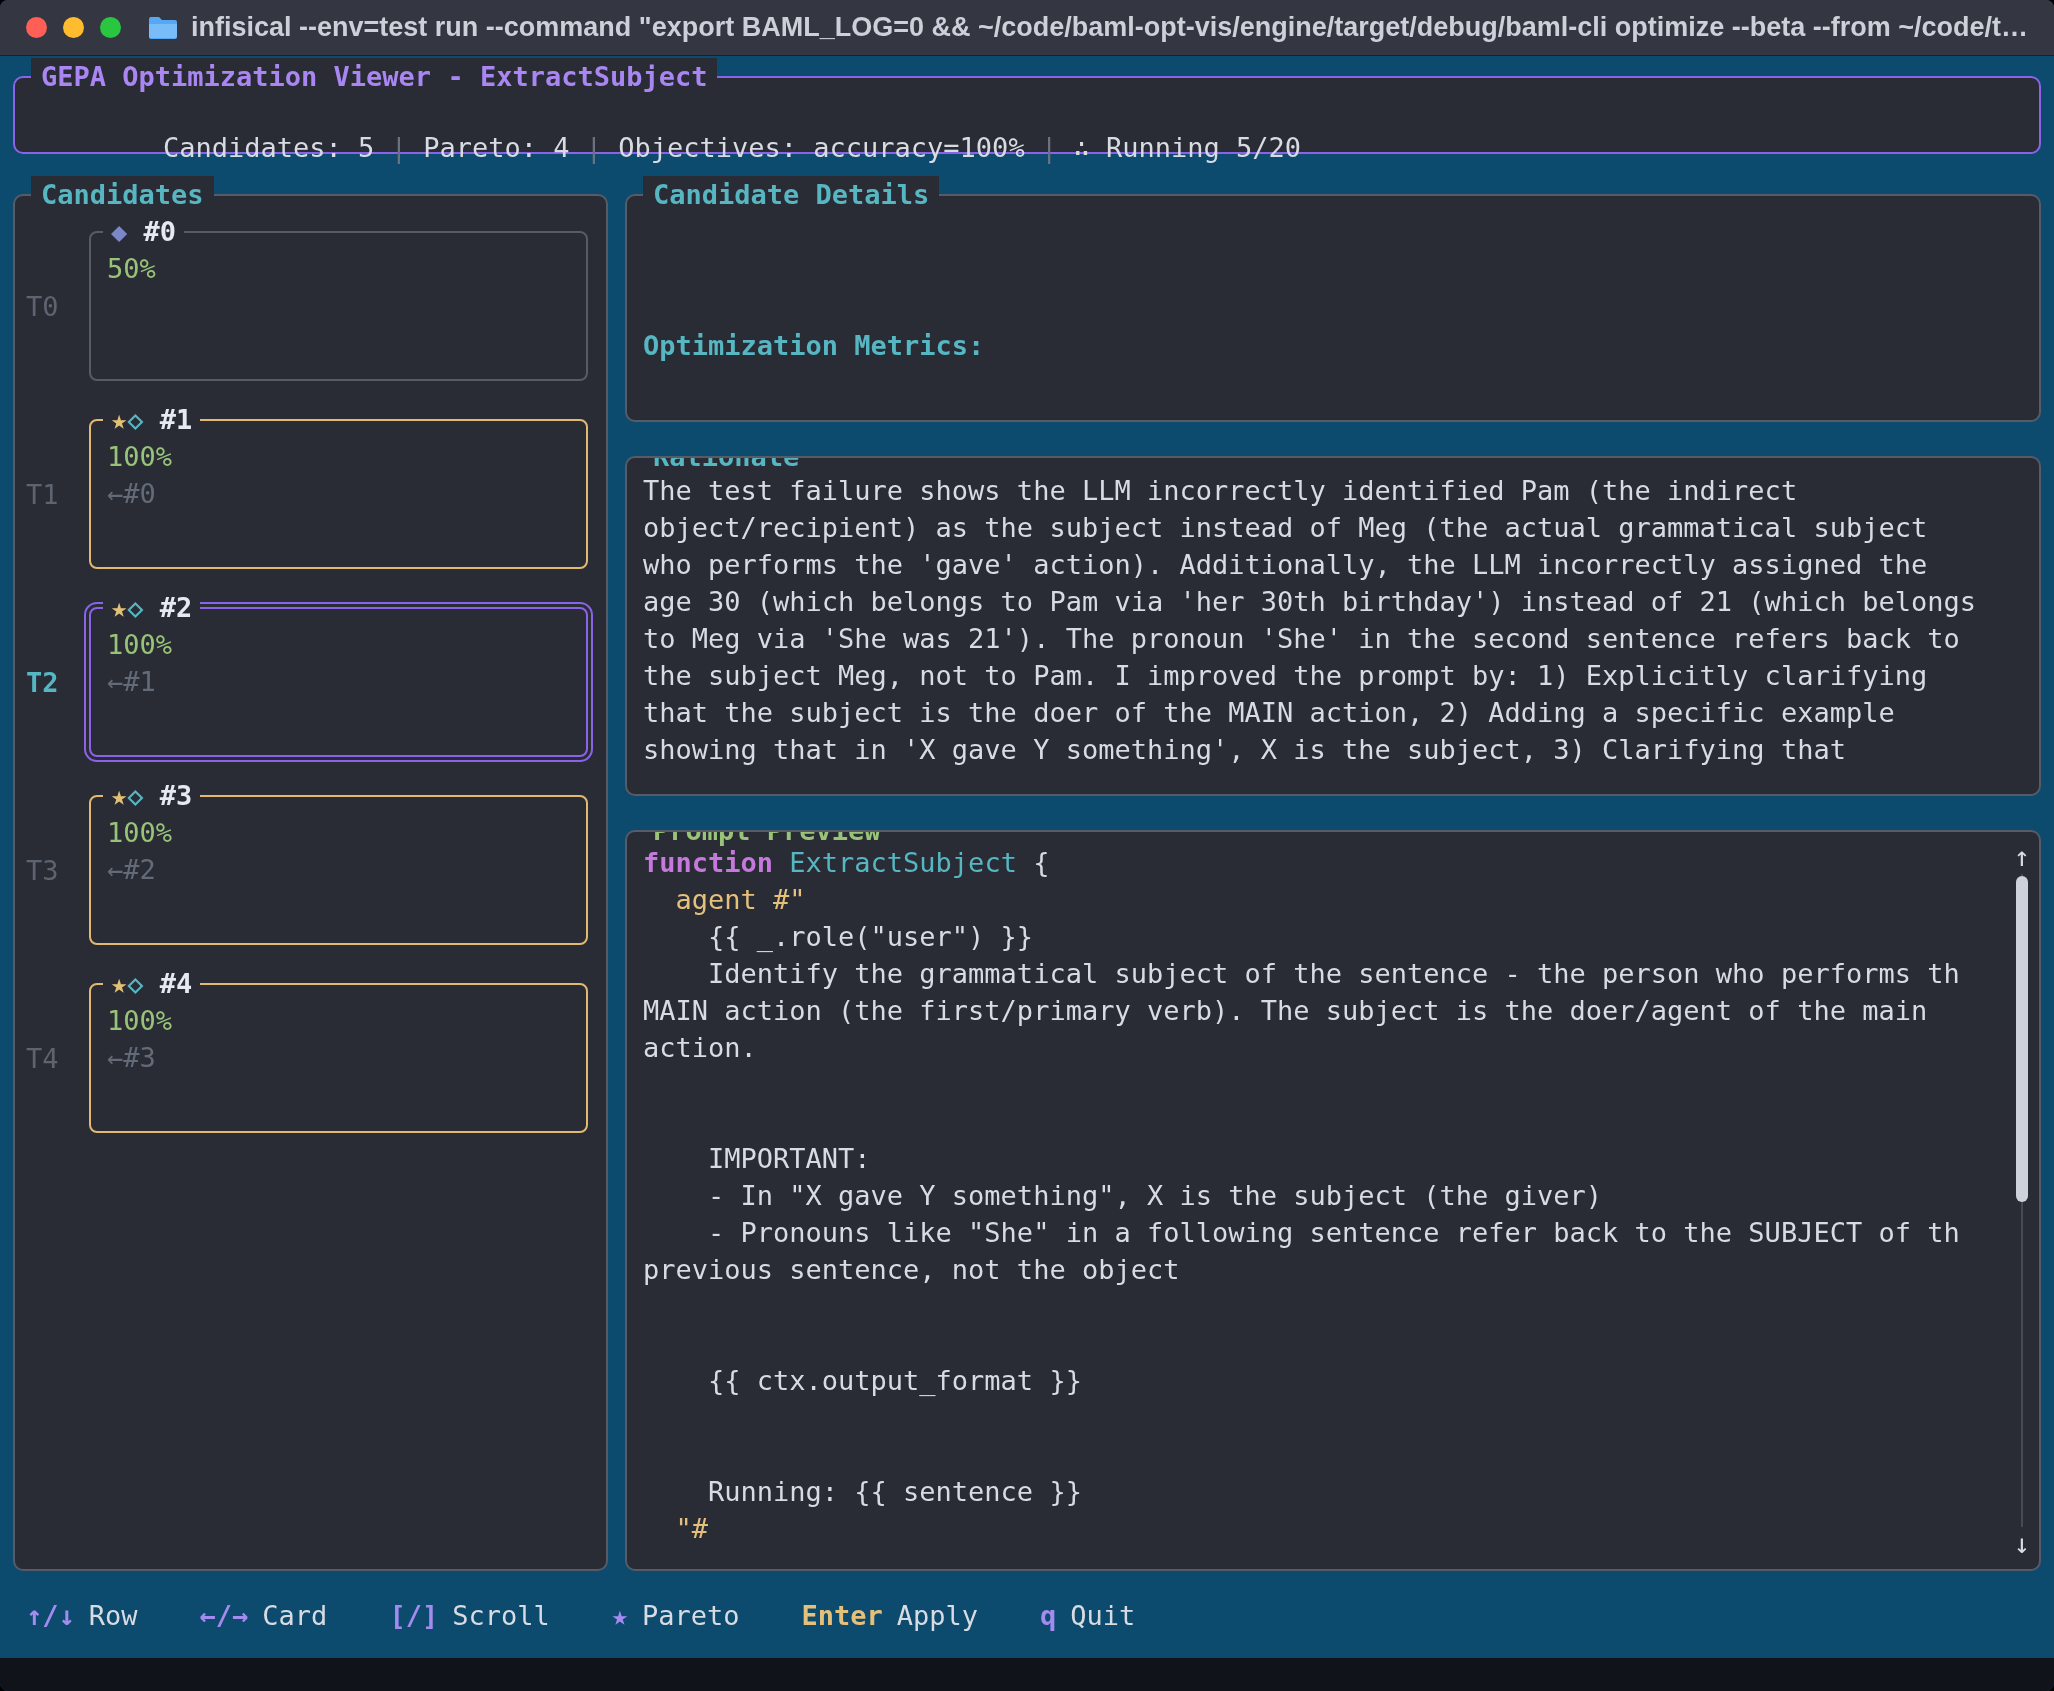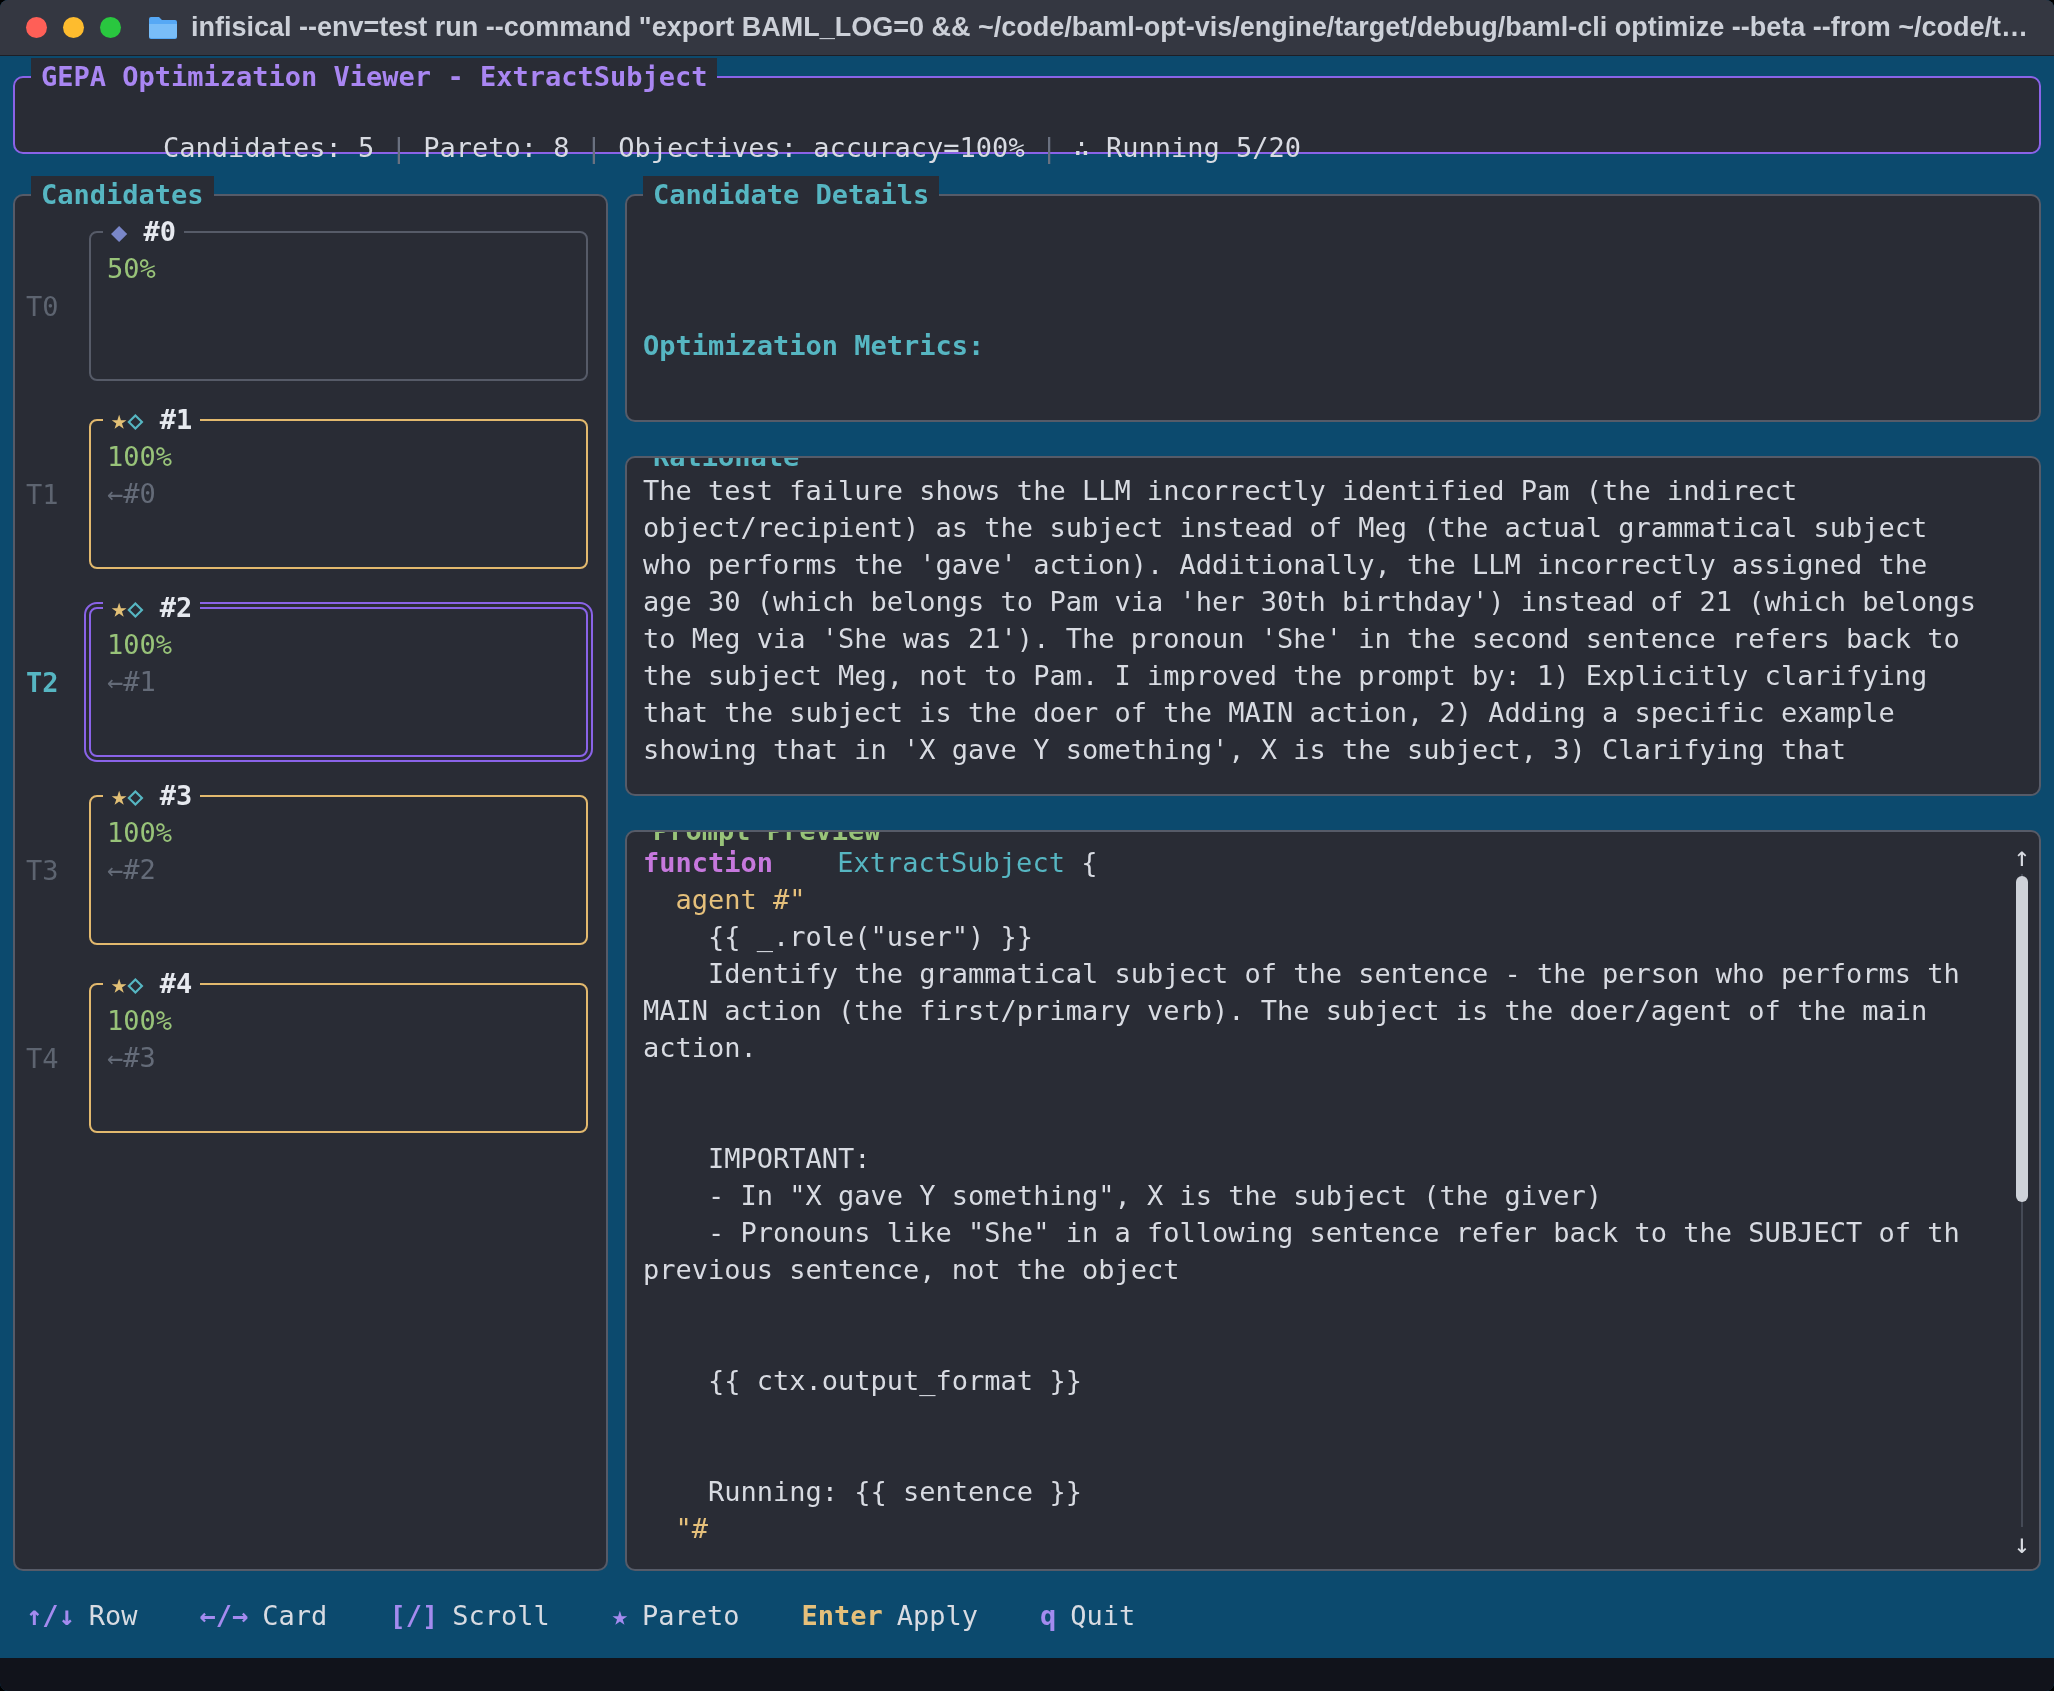--- a/index.html
+++ b/index.html
@@ -71,21 +71,21 @@
   
   .rationale-box { flex:none; height:340px; margin-top:34px; padding:14px 16px; overflow:hidden; }
   .rationale-box .box-label { color:#56b6c2; }
   .rationale-text { font:inherit; color:#d8dbe2; white-space:pre; }
   
   .prompt-box { flex:1; margin-top:34px; padding:12px 40px 12px 16px; overflow:hidden; }
   .prompt-box .box-label { color:#98c379; }
   .code-line { white-space:pre; height:37px; overflow:hidden; }
   .tok-fg { color:#d8dbe2; }
   .tok-kw { color:#c678dd; font-weight:bold; }
-  .tok-type { color:#56b6c2;margin-left:48px; }
+  .tok-type { color:#56b6c2; }
   .tok-str { color:#e5c07b; }
   .scrollbar {
     position:absolute; top:8px; bottom:8px; right:6px; width:22px;
     display:flex; flex-direction:column; align-items:center;
   }
   .sb-arrow { color:#d8dbe2; flex:none; height:34px; line-height:34px; }
   .sb-track { flex:1; width:2px; background:#454a56; position:relative; }
   .sb-thumb {
     position:absolute; top:2px; left:-5px; width:12px; height:326px;
     background:#ced2d9; border-radius:6px;
@@ -117,21 +117,21 @@
       </svg>
     </span>
     <span class="tb-title">infisical --env=test run --command "export BAML_LOG=0 &amp;&amp; ~/code/baml-opt-vis/engine/target/debug/baml-cli optimize --beta --from ~/code/t…</span>
   </div>
 
   <div class="term">
 
     <div class="box header-box">
       <span class="box-label">GEPA Optimization Viewer - ExtractSubject</span>
       <div class="header-content">
-        <span>Candidates: 5</span><span class="sep"> | </span><span>Pareto: 8</span><span class="sep"> | </span><span>Objectives: accuracy=100%</span><span class="sep"> | </span><span class="spinner">∴ </span><span>Running 5/20</span>
+        <span>Candidates: 5</span><span class="sep"> | </span><span>Pareto: 4</span><span class="sep"> | </span><span>Objectives: accuracy=100%</span><span class="sep"> | </span><span class="spinner">∴ </span><span>Running 5/20</span>
       </div>
     </div>
 
     <div class="main-row">
 
       <div class="box cand-panel">
         <span class="box-label">Candidates</span>
 
         <div class="cand-row">
           <span class="tick">T0</span>

